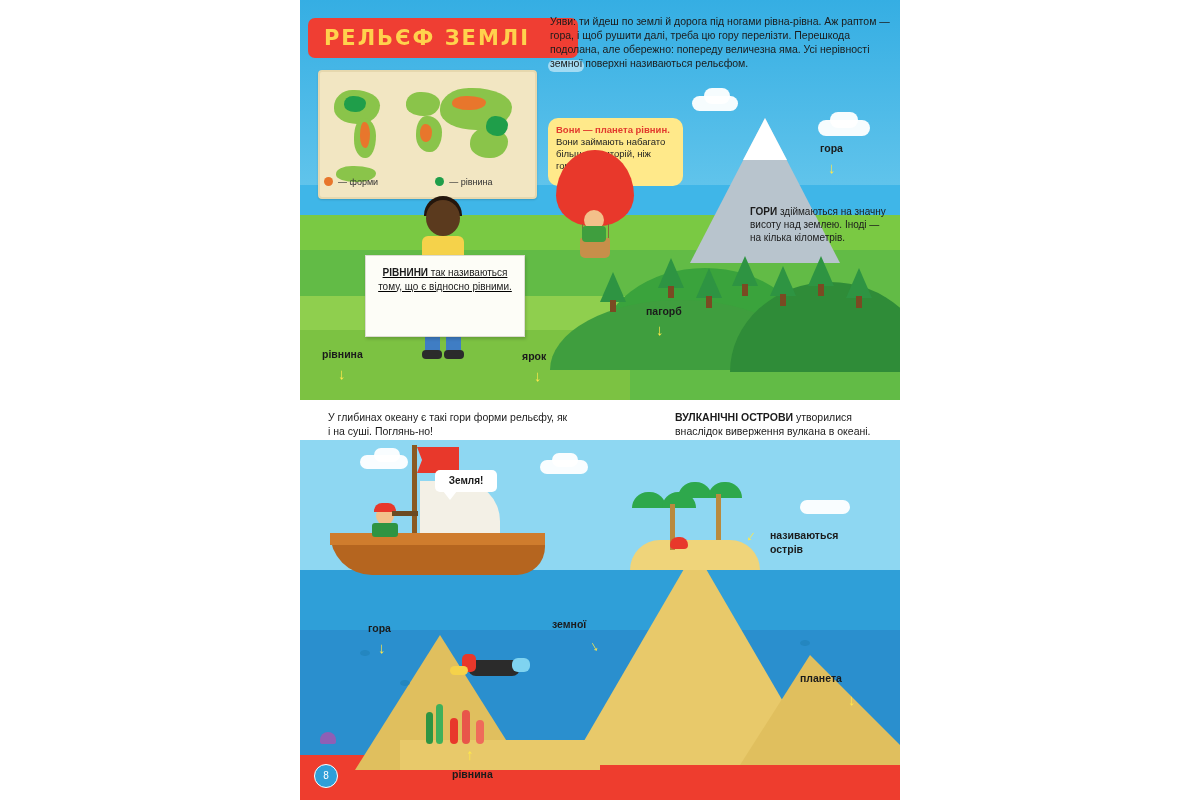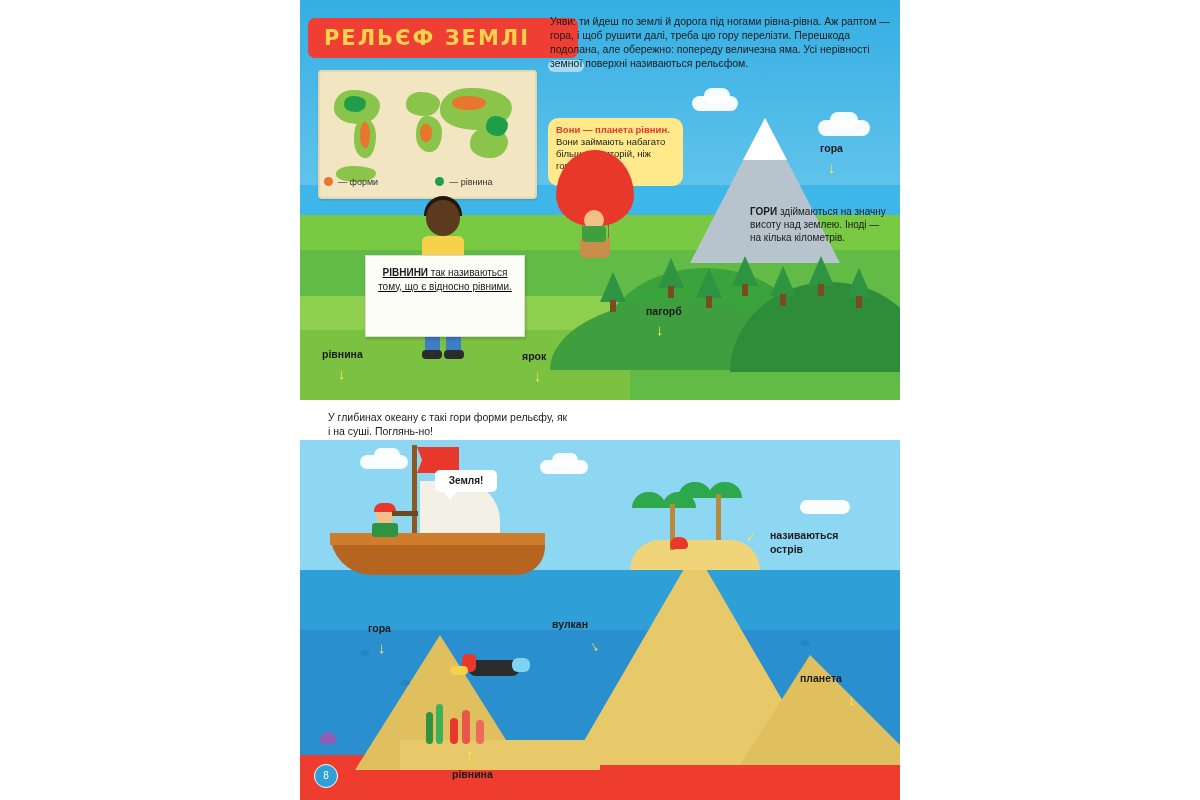--- a/index.html
+++ b/index.html
@@ -238,20 +238,23 @@
       <div class="bsea2"></div>
       <div class="magma"></div>
 
       <div class="cloud" style="left:60px;top:55px;width:48px;height:14px;"></div>
       <div class="cloud" style="left:74px;top:48px;width:26px;height:14px;"></div>
       <div class="cloud" style="left:240px;top:60px;width:48px;height:14px;"></div>
       <div class="cloud" style="left:252px;top:53px;width:26px;height:14px;"></div>
       <div class="cloud" style="left:500px;top:100px;width:50px;height:14px;"></div>
 
       <div class="btext" style="left:28px;top:10px;width:240px;">У глибинах океану є такі гори форми рельєфу, як і на суші. Поглянь-но!</div>
+      <div class="btext" style="left:375px;top:10px;width:215px;">
+        <b>ВУЛКАНІЧНІ ОСТРОВИ</b><span> утворилися внаслідок виверження вулкана в океані.</span>
+      </div>
 
       <div class="ship">
         <div class="mast"></div>
         <div class="flag"></div>
         <div class="sail"></div>
         <div class="hull"></div>
         <div class="hull2"></div>
         <div style="position:absolute;left:56px;top:62px;width:18px;height:18px;background:#f3c08a;border-radius:50%;"></div>
         <div style="position:absolute;left:54px;top:58px;width:22px;height:9px;background:#e8382b;border-radius:8px 8px 0 0;"></div>
         <div style="position:absolute;left:52px;top:78px;width:26px;height:14px;background:#2e9442;border-radius:3px;"></div>
@@ -296,21 +299,21 @@
       <div class="fish" style="left:60px;top:250px;"></div>
       <div class="fish" style="left:100px;top:280px;"></div>
       <div class="fish" style="left:500px;top:240px;"></div>
 
       <div class="label" style="left:470px;top:128px;line-height:14px;">
         <span>називаються</span><br>
         <span>острів</span>
       </div>
       <div class="arrow" style="left:448px;top:128px;transform:rotate(35deg);">↓</div>
 
-      <div class="label" style="left:252px;top:218px;">вулкан</div>
+      <div class="label" style="left:252px;top:218px;">земної</div>
       <div class="arrow" style="left:290px;top:238px;transform:rotate(-30deg);">↓</div>
 
       <div class="label" style="left:68px;top:222px;">гора</div>
       <div class="arrow" style="left:78px;top:240px;">↓</div>
 
       <div class="label" style="left:500px;top:272px;">планета</div>
       <div class="arrow" style="left:548px;top:292px;">↓</div>
 
       <div class="label" style="left:152px;top:368px;">рівнина</div>
       <div class="arrow" style="left:166px;top:350px;transform:rotate(180deg);">↓</div>

